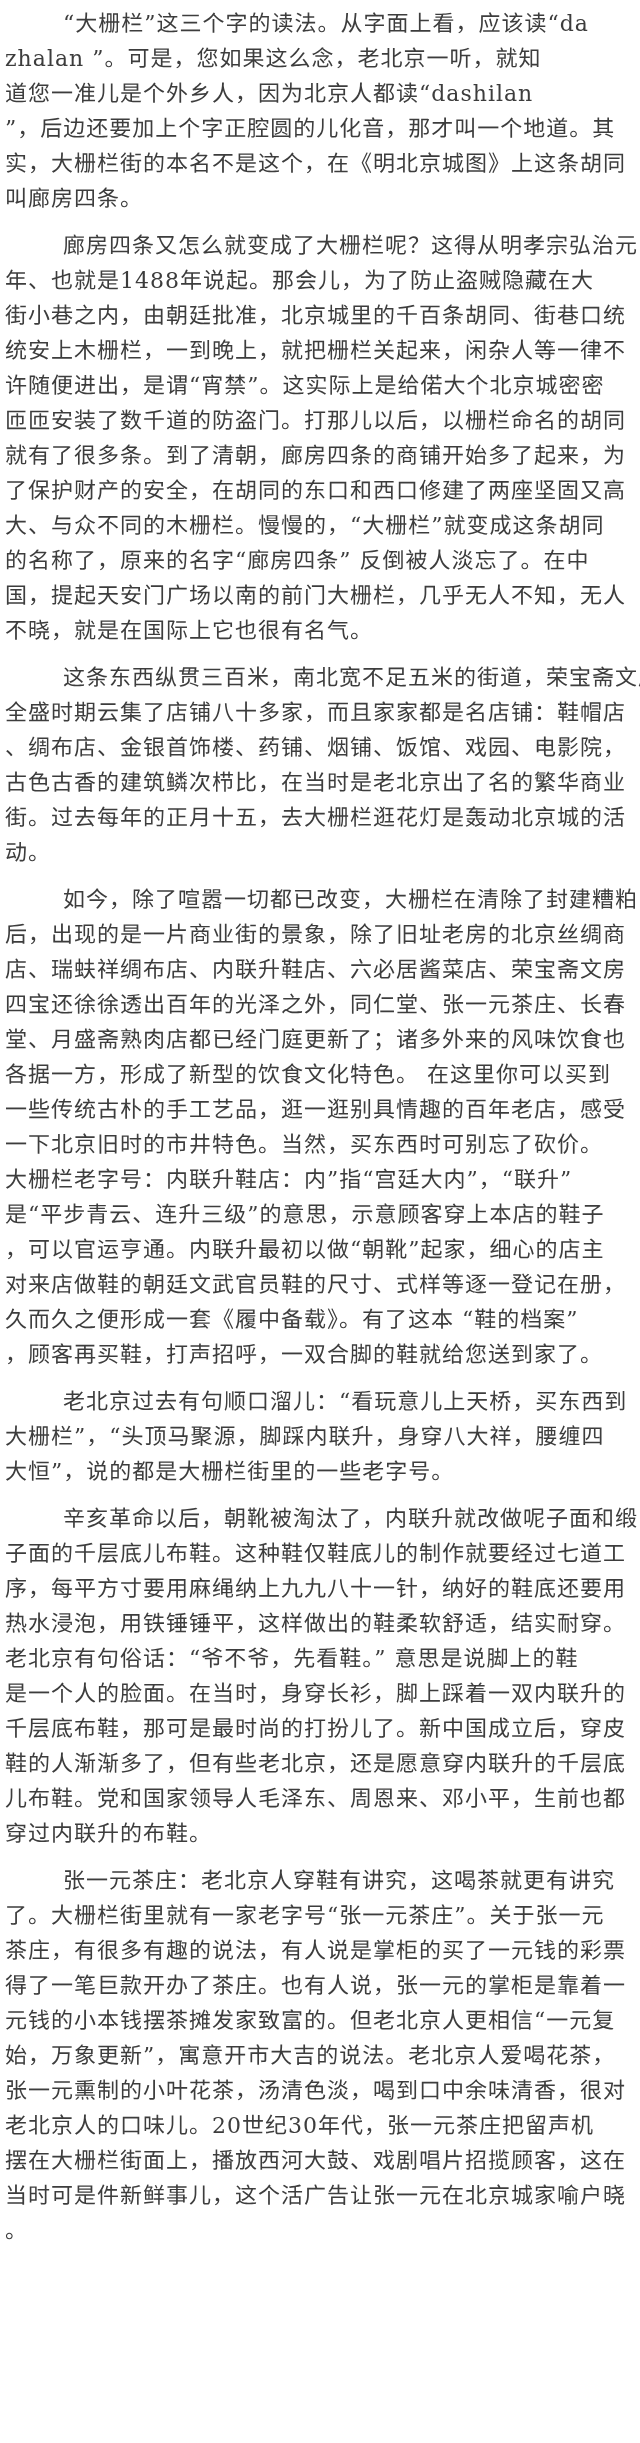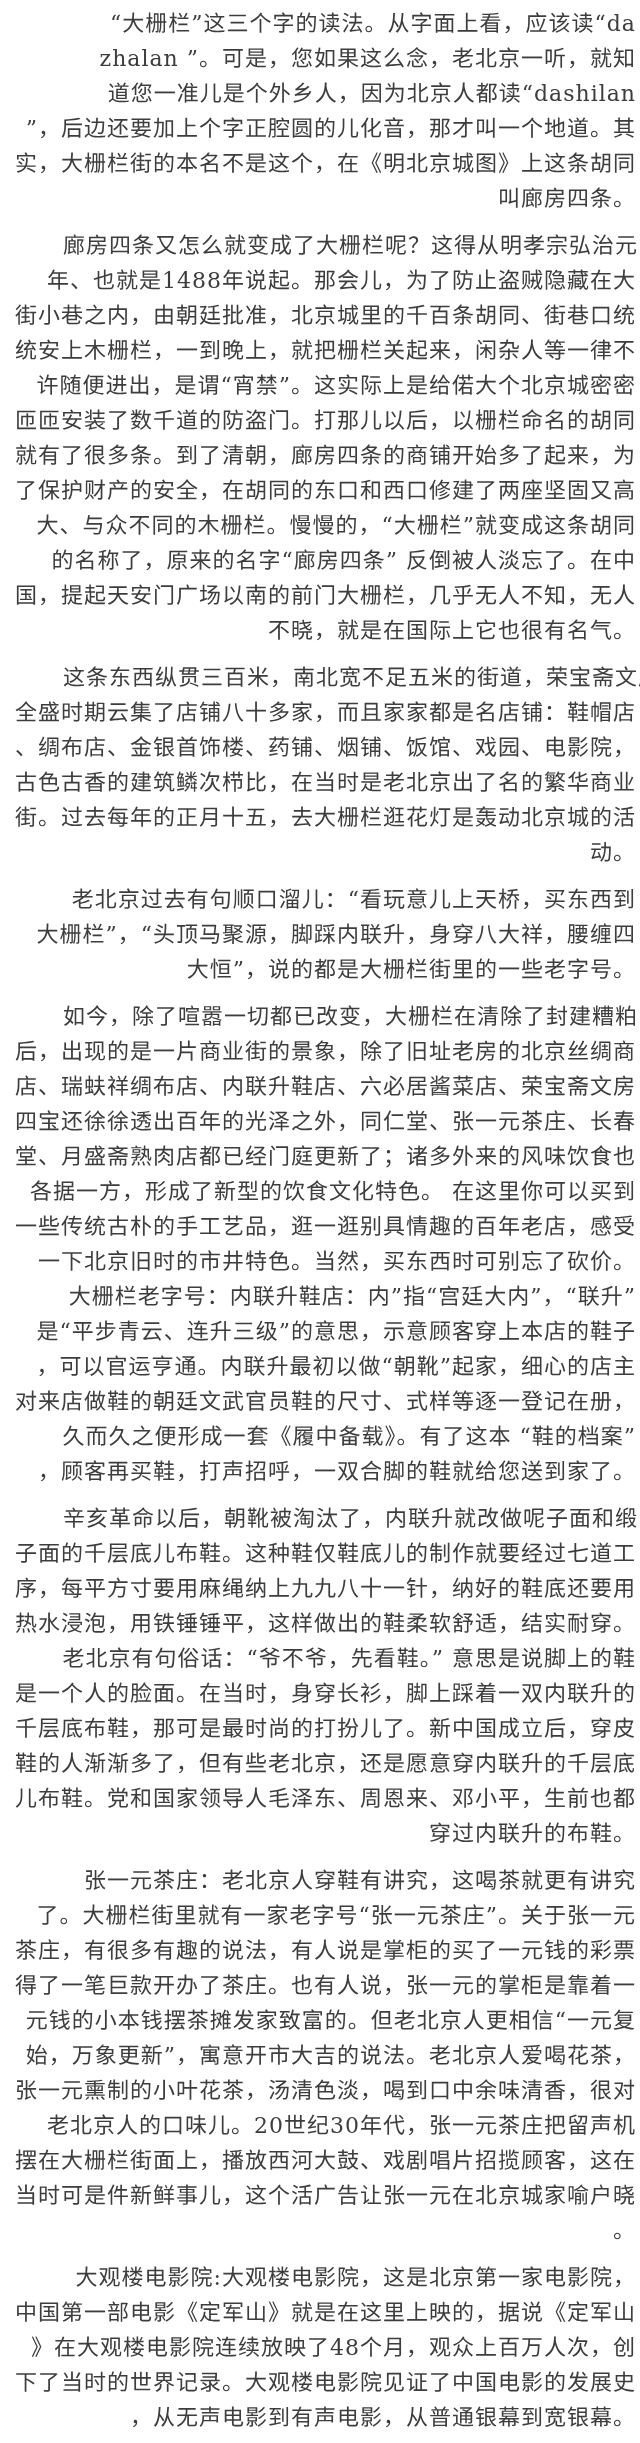--- a/index.html
+++ b/index.html
@@ -18,21 +18,20 @@
     padding: 6px 4px 0 5px;
   }
   p.para {
     margin: 0 0 12px 0;
     font-size: 22px;
     line-height: 35px;
     letter-spacing: 1px;
     white-space: pre;          
     text-indent: 58px;         
     color: inherit;
-    text-align: right;
   }
 </style>
 </head>
 <body style="background: rgb(255, 255, 255); color: rgb(61, 61, 61);">
 
 <div class="doc">
     <p class="para">“大栅栏”这三个字的读法。从字面上看，应该读“da
 zhalan ”。可是，您如果这么念，老北京一听，就知
 道您一准儿是个外乡人，因为北京人都读“dashilan
 ”，后边还要加上个字正腔圆的儿化音，那才叫一个地道。其
@@ -49,37 +48,37 @@
 大、与众不同的木栅栏。慢慢的，“大栅栏”就变成这条胡同
 的名称了，原来的名字“廊房四条” 反倒被人淡忘了。在中
 国，提起天安门广场以南的前门大栅栏，几乎无人不知，无人
 不晓，就是在国际上它也很有名气。</p>
     <p class="para">这条东西纵贯三百米，南北宽不足五米的街道，荣宝斋文房
 全盛时期云集了店铺八十多家，而且家家都是名店铺：鞋帽店
 、绸布店、金银首饰楼、药铺、烟铺、饭馆、戏园、电影院，
 古色古香的建筑鳞次栉比，在当时是老北京出了名的繁华商业
 街。过去每年的正月十五，去大栅栏逛花灯是轰动北京城的活
 动。</p>
-    <p class="para">老北京过去有句顺口溜儿：“看玩意儿上天桥，买东西到
-大栅栏”，“头顶马聚源，脚踩内联升，身穿八大祥，腰缠四
-大恒”，说的都是大栅栏街里的一些老字号。</p>
     <p class="para">如今，除了喧嚣一切都已改变，大栅栏在清除了封建糟粕
 后，出现的是一片商业街的景象，除了旧址老房的北京丝绸商
 店、瑞蚨祥绸布店、内联升鞋店、六必居酱菜店、荣宝斋文房
 四宝还徐徐透出百年的光泽之外，同仁堂、张一元茶庄、长春
 堂、月盛斋熟肉店都已经门庭更新了；诸多外来的风味饮食也
 各据一方，形成了新型的饮食文化特色。 在这里你可以买到
 一些传统古朴的手工艺品，逛一逛别具情趣的百年老店，感受
 一下北京旧时的市井特色。当然，买东西时可别忘了砍价。
 大栅栏老字号：内联升鞋店：内”指“宫廷大内”，“联升”
 是“平步青云、连升三级”的意思，示意顾客穿上本店的鞋子
 ，可以官运亨通。内联升最初以做“朝靴”起家，细心的店主
 对来店做鞋的朝廷文武官员鞋的尺寸、式样等逐一登记在册，
 久而久之便形成一套《履中备载》。有了这本 “鞋的档案”
 ，顾客再买鞋，打声招呼，一双合脚的鞋就给您送到家了。</p>
+    <p class="para">老北京过去有句顺口溜儿：“看玩意儿上天桥，买东西到
+大栅栏”，“头顶马聚源，脚踩内联升，身穿八大祥，腰缠四
+大恒”，说的都是大栅栏街里的一些老字号。</p>
     <p class="para">辛亥革命以后，朝靴被淘汰了，内联升就改做呢子面和缎
 子面的千层底儿布鞋。这种鞋仅鞋底儿的制作就要经过七道工
 序，每平方寸要用麻绳纳上九九八十一针，纳好的鞋底还要用
 热水浸泡，用铁锤锤平，这样做出的鞋柔软舒适，结实耐穿。
 老北京有句俗话：“爷不爷，先看鞋。” 意思是说脚上的鞋
 是一个人的脸面。在当时，身穿长衫，脚上踩着一双内联升的
 千层底布鞋，那可是最时尚的打扮儿了。新中国成立后，穿皮
 鞋的人渐渐多了，但有些老北京，还是愿意穿内联升的千层底
 儿布鞋。党和国家领导人毛泽东、周恩来、邓小平，生前也都
 穿过内联升的布鞋。</p>
@@ -87,18 +86,13 @@
 了。大栅栏街里就有一家老字号“张一元茶庄”。关于张一元
 茶庄，有很多有趣的说法，有人说是掌柜的买了一元钱的彩票
 得了一笔巨款开办了茶庄。也有人说，张一元的掌柜是靠着一
 元钱的小本钱摆茶摊发家致富的。但老北京人更相信“一元复
 始，万象更新”，寓意开市大吉的说法。老北京人爱喝花茶，
 张一元熏制的小叶花茶，汤清色淡，喝到口中余味清香，很对
 老北京人的口味儿。20世纪30年代，张一元茶庄把留声机
 摆在大栅栏街面上，播放西河大鼓、戏剧唱片招揽顾客，这在
 当时可是件新鲜事儿，这个活广告让张一元在北京城家喻户晓
 。</p>
-    <p class="para">大观楼电影院:大观楼电影院，这是北京第一家电影院，
-中国第一部电影《定军山》就是在这里上映的，据说《定军山
-》在大观楼电影院连续放映了48个月，观众上百万人次，创
-下了当时的世界记录。大观楼电影院见证了中国电影的发展史
-，从无声电影到有声电影，从普通银幕到宽银幕。</p>
   </div>
 
 </body></html>

